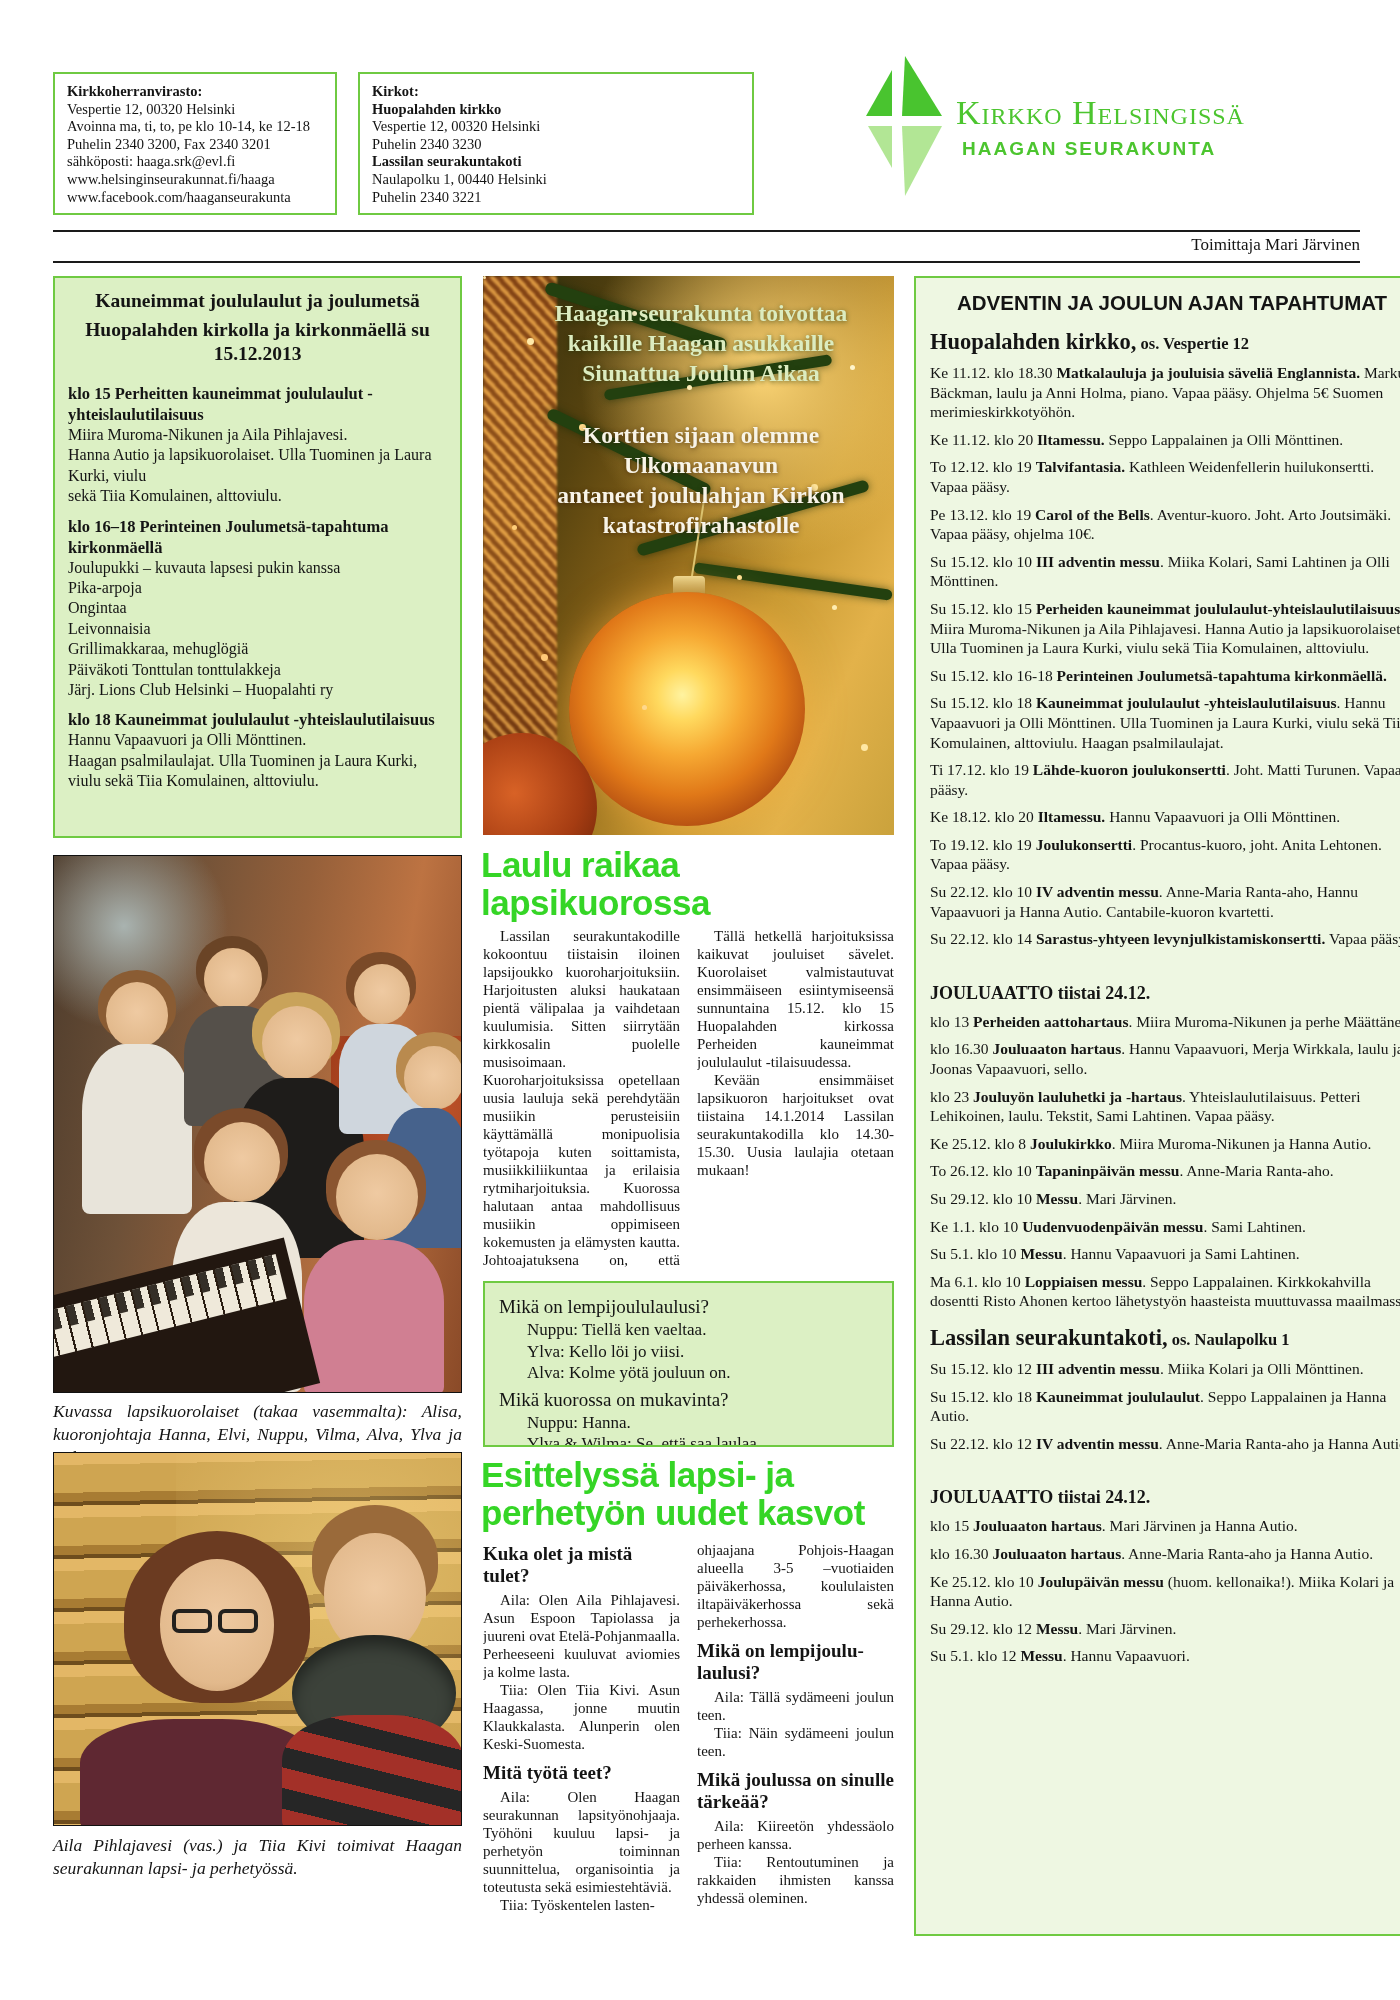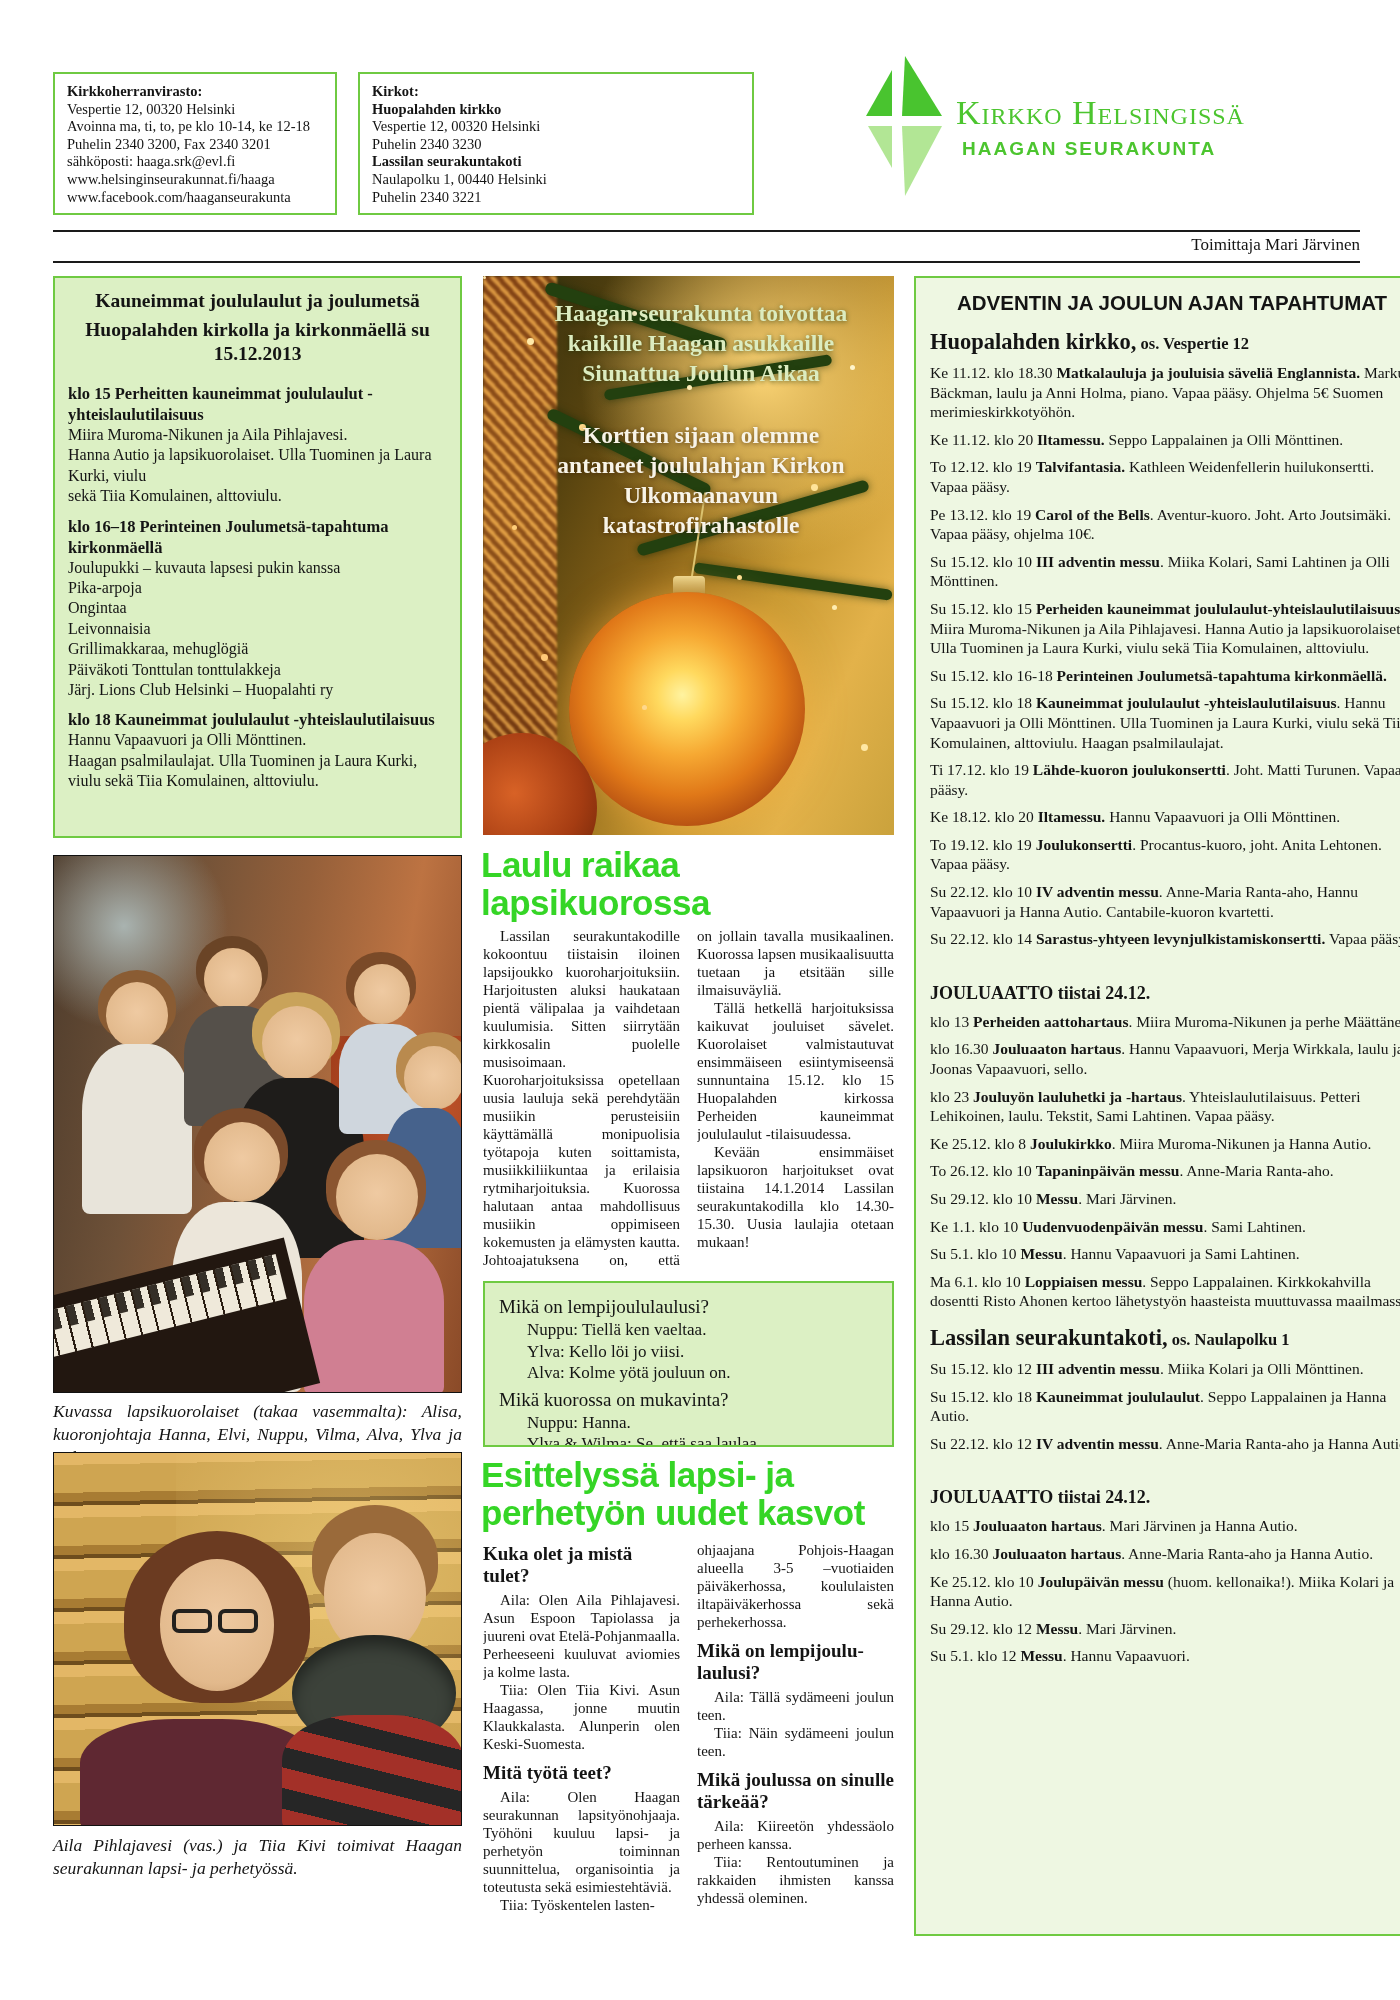--- a/index.html
+++ b/index.html
@@ -271,34 +271,33 @@
     <div class="xc-ball2"></div>
     <div class="xc-sparkles"></div>
     <div class="xc-overlay">
       <div id="greeting-text">
           <div class="line">Haagan seurakunta toivottaa</div>
           <div class="line">kaikille Haagan asukkaille</div>
           <div class="line">Siunattua Joulun Aikaa</div>
         </div>
       <div id="donation-text">
           <div class="line">Korttien sijaan olemme</div>
+          <div class="line">Ulkomaanavun</div>
           <div class="line">antaneet joululahjan Kirkon</div>
-          <div class="line">Ulkomaanavun</div>
           <div class="line">katastrofirahastolle</div>
         </div>
     </div>
   </div>
 
   <h2 id="article1-title" class="article-title">Laulu raikaa lapsikuorossa</h2>
   <div id="article1-cols" class="cols">
     <div class="col">
         <p class="p">Lassilan seurakuntakodille kokoontuu tiistaisin iloinen lapsijoukko kuoroharjoituksiin. Harjoitusten aluksi haukataan pientä välipalaa ja vaihdetaan kuulumisia. Sitten siirrytään kirkkosalin puolelle musisoimaan. Kuoroharjoituksissa opetellaan uusia lauluja sekä perehdytään musiikin perusteisiin käyttämällä monipuolisia työtapoja kuten soittamista, musiikkiliikuntaa ja erilaisia rytmiharjoituksia. Kuorossa halutaan antaa mahdollisuus musiikin oppimiseen kokemusten ja elämysten kautta. Johtoajatuksena on, että jokainen ihminen</p>
       </div>
     <div class="col">
-        <p class="p-cont">on jollain tavalla musikaalinen. Kuorossa lapsen musikaalisuutta tuetaan ja etsitään sille ilmaisuväyliä.</p>
         <p class="p">Tällä hetkellä harjoituksissa kaikuvat jouluiset sävelet. Kuorolaiset valmistautuvat ensimmäiseen esiintymiseensä sunnuntaina 15.12. klo 15 Huopalahden kirkossa Perheiden kauneimmat joululaulut -tilaisuudessa.</p>
         <p class="p">Kevään ensimmäiset lapsikuoron harjoitukset ovat tiistaina 14.1.2014 Lassilan seurakuntakodilla klo 14.30-15.30. Uusia laulajia otetaan mukaan!</p>
       </div>
   </div>
 
   <div id="qa-box">
       <div class="q">Mikä on lempijoululaulusi?</div>
       <div class="a">Nuppu: Tiellä ken vaeltaa.</div>
       <div class="a">Ylva: Kello löi jo viisi.</div>
       <div class="a">Alva: Kolme yötä jouluun on.</div>

